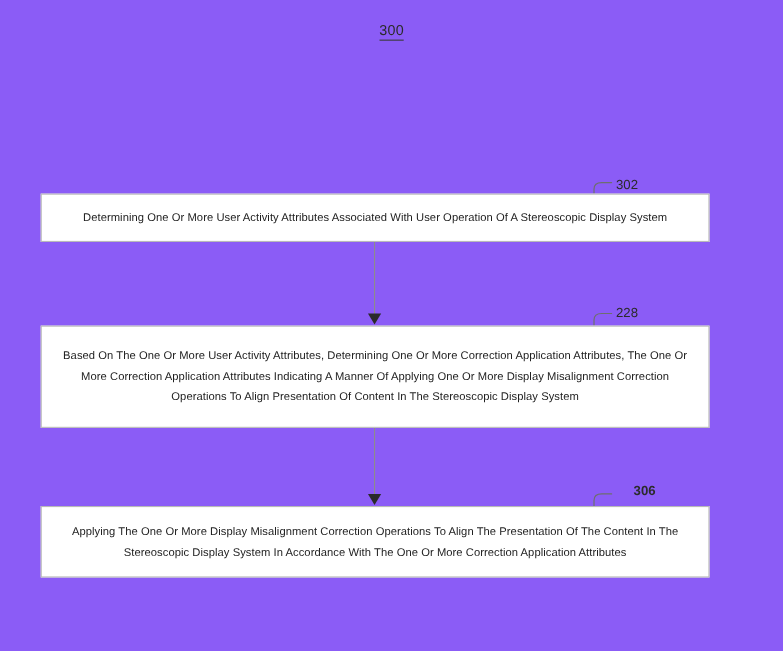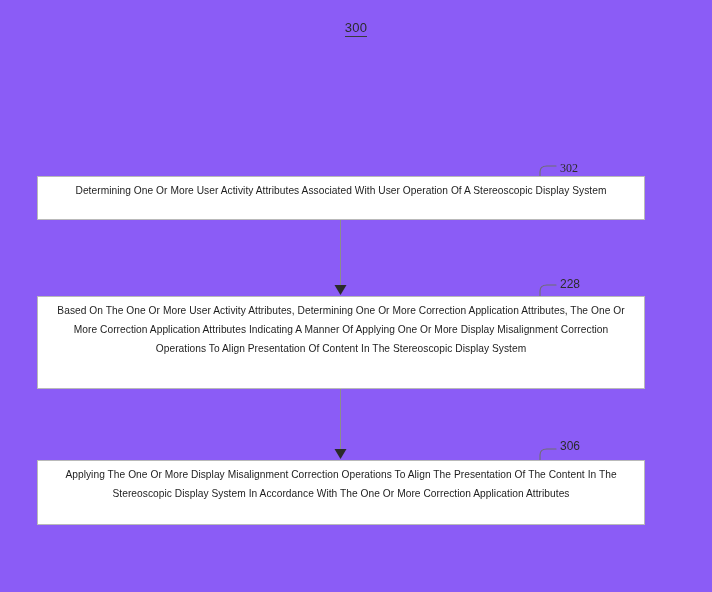--- a/index.html
+++ b/index.html
@@ -39,20 +39,21 @@
 
   
   .step-box {
     position: absolute;
     left: 37px;
     width: 608px;
     box-sizing: border-box;
     border: 1px solid #b9b9b9;
     background: #ffffff;
     display: flex;
+    align-items: center;
     justify-content: center;
     padding: 4px 10px;
   }
   .step-text {
     font-size: 10.2px;
     line-height: 19px;
     text-align: center;
     color: #1d1d1d;
     letter-spacing: 0.05px;
     width: 100%;
@@ -63,23 +64,23 @@
   #step-306 { top: 460px; height: 65px; }
 
   
   .ref-label {
     position: absolute;
     font-size: 12px;
     color: #2b2b2b;
     white-space: nowrap;
     pointer-events: none;
   }
-  #ref-302 { left: 560px; top: 161px; font-family: Liberation Serif, serif; }
+  #ref-302 { left: 560px; top: 161px; }
   #ref-304 { left: 560px; top: 277px; }
-  #ref-306 { left: 560px; top: 439px; }
+  #ref-306 { left: 576px; top: 439px; font-weight: bold; }
 
   
   #figure-overlay {
     position: absolute;
     left: 0;
     top: 0;
     width: 712px;
     height: 592px;
     pointer-events: none;
   }

